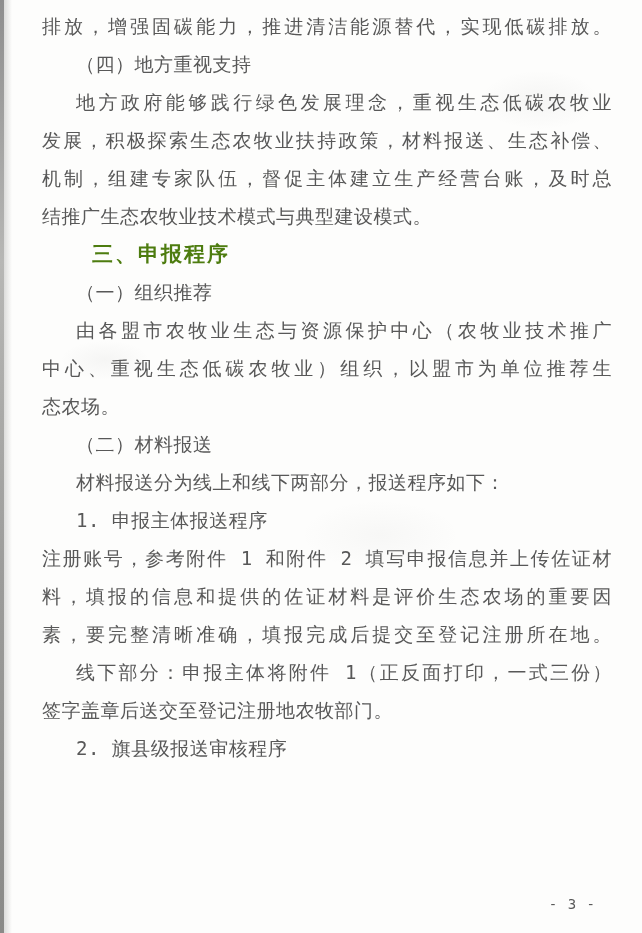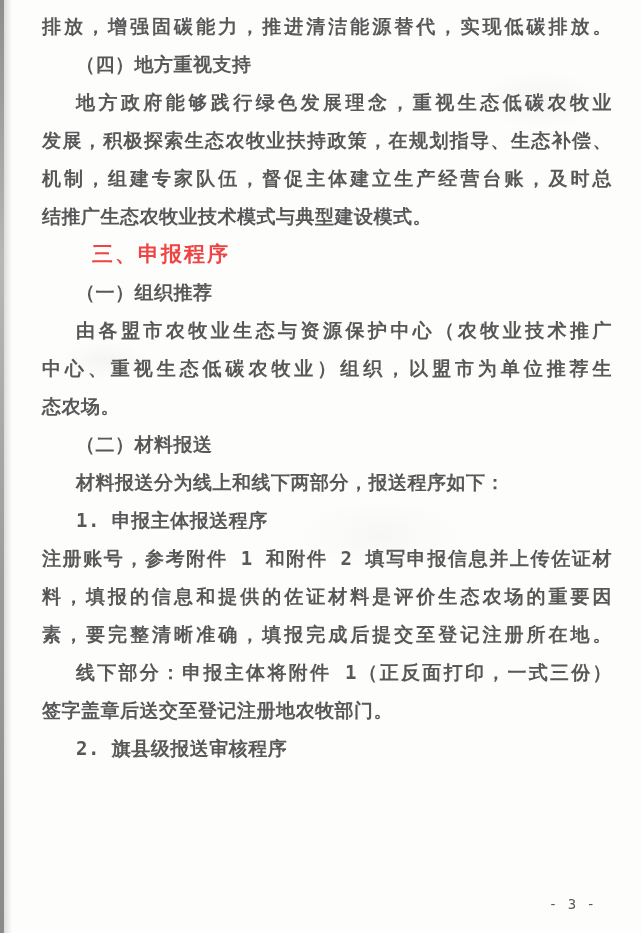--- a/index.html
+++ b/index.html
@@ -54,35 +54,34 @@
     left: 42px;
     width: 570px;
   }
 
   .line {
     font-size: 19px;
     line-height: 38px;
     height: 38px;
     letter-spacing: 0.5px;
     text-rendering: optimizeLegibility;
-    font-weight: bold;
   }
 
   .indent { text-indent: 34px; }
 
   .justify {
     text-align: justify;
     text-align-last: justify;
   }
 
   .heading {
     font-family: Liberation Serif, serif;
     font-weight: 700;
     font-size: 21px;
-    color: #ef4444;
+    color: #4d7c0f;
     letter-spacing: 2px;
     text-indent: 50px;
   }
 
   .page-number {
     position: absolute;
     top: 896px;
     right: 46px;
     font-family: "DejaVu Sans Mono", monospace;
     font-size: 14px;
@@ -99,21 +98,21 @@
   <div class="edge-fade"></div>
 
   <div class="smudge smudge-1"></div>
   <div class="smudge smudge-2"></div>
   <div class="smudge smudge-3"></div>
 
   <div class="content">
     <div class="line justify">排放，增强固碳能力，推进清洁能源替代，实现低碳排放。</div>
     <div class="line indent">（四）地方重视支持</div>
     <div class="line indent justify">地方政府能够践行绿色发展理念，重视生态低碳农牧业</div>
-    <div class="line justify">发展，积极探索生态农牧业扶持政策，在规划指导、生态补偿、</div>
+    <div class="line justify">发展，积极探索生态农牧业扶持政策，材料报送、生态补偿、</div>
     <div class="line justify">机制，组建专家队伍，督促主体建立生产经营台账，及时总</div>
     <div class="line">结推广生态农牧业技术模式与典型建设模式。</div>
     <div class="line heading">三、申报程序</div>
     <div class="line indent">（一）组织推荐</div>
     <div class="line indent justify">由各盟市农牧业生态与资源保护中心（农牧业技术推广</div>
     <div class="line justify">中心、重视生态低碳农牧业）组织，以盟市为单位推荐生</div>
     <div class="line">态农场。</div>
     <div class="line indent">（二）材料报送</div>
     <div class="line indent">材料报送分为线上和线下两部分，报送程序如下：</div>
     <div class="line indent">1. 申报主体报送程序</div>

